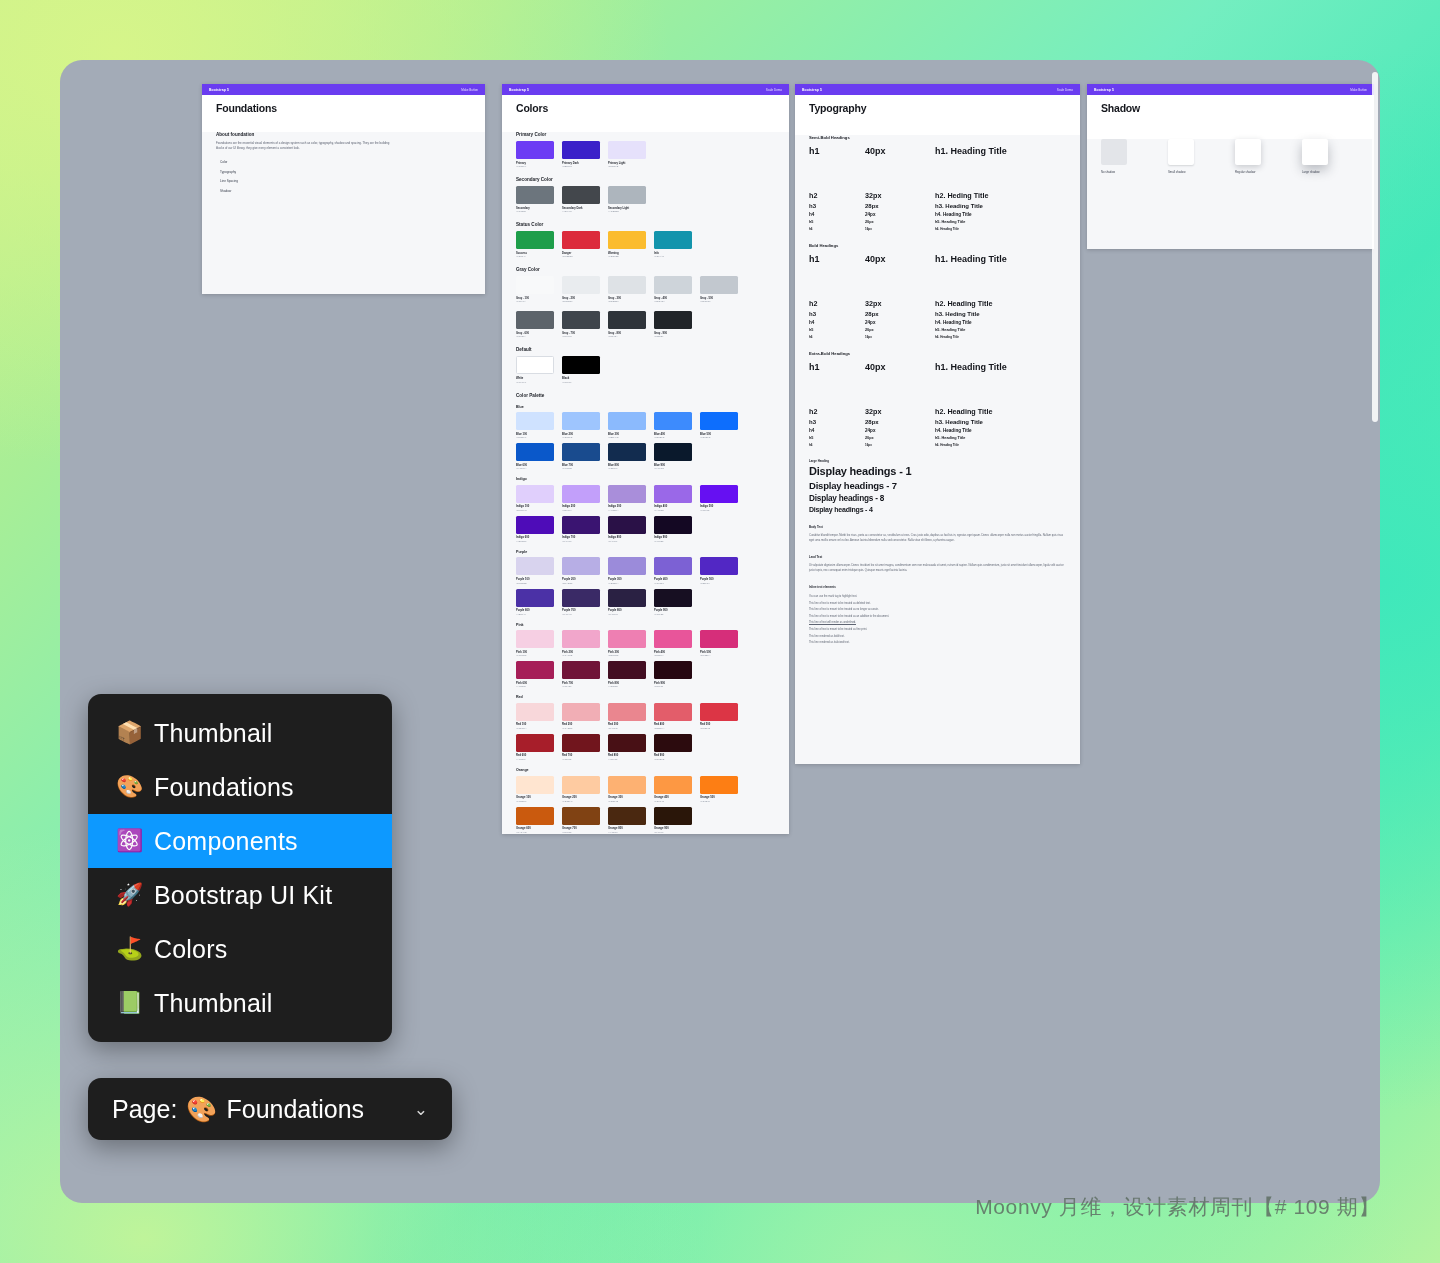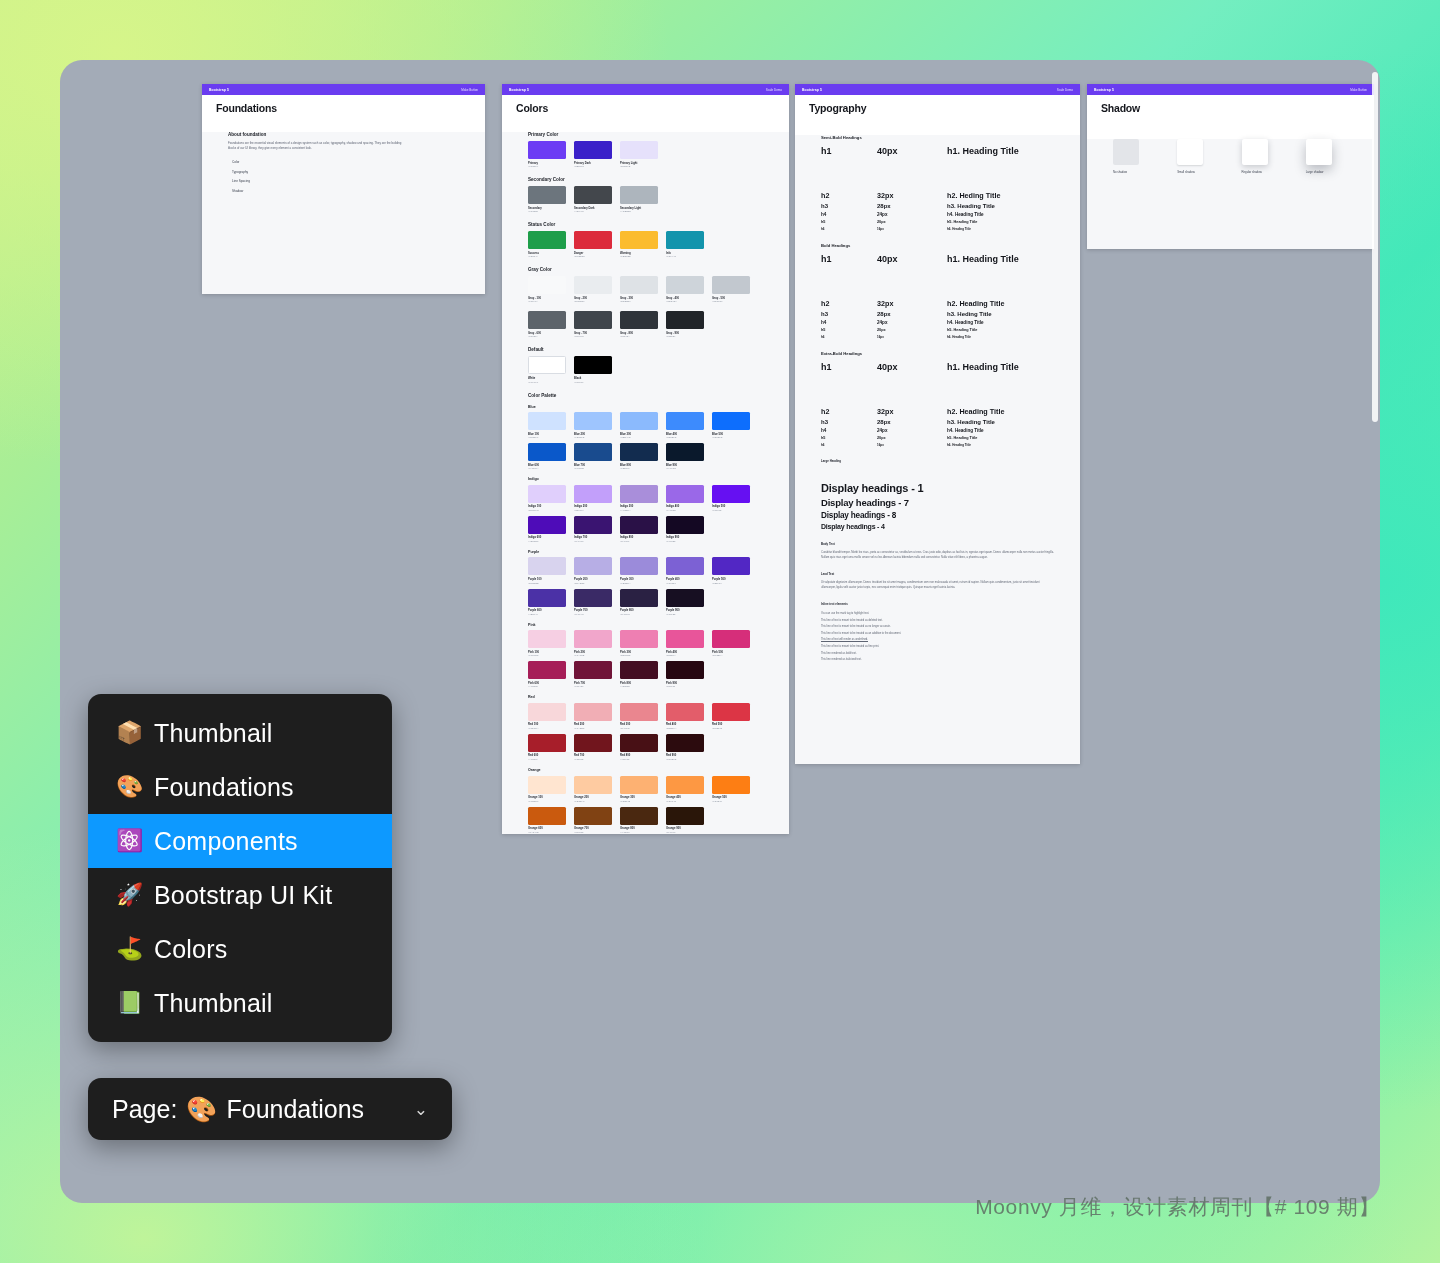--- a/index.html
+++ b/index.html
@@ -48,21 +48,21 @@
     height: 11px; background: #6a3cf0;
     display: flex; align-items: center; justify-content: space-between;
     padding: 0 7px;
   }
   .nav-brand { font-size: 3.4px; font-weight: 700; color: #fff; letter-spacing: .1px; }
   .nav-link  { font-size: 3px; color: #e6ddff; }
   .board-title-bar {
     background: #fff; padding: 7px 0 9px 14px;
   }
   .board-title { font-size: 10.5px; font-weight: 700; color: #14161c; letter-spacing: -.2px; }
-  .board-body { background: #f6f7f9; padding: 0 26px; height: 100%; }
+  .board-body { background: #f6f7f9; padding: 0 14px; height: 100%; }
 
   .sec-h { font-size: 4.6px; font-weight: 700; color: #1a1d24; margin: 9px 0 4px; }
   .blurb { font-size: 2.9px; color: #5a6070; line-height: 1.75; max-width: 175px; }
   .mini-list { margin-top: 9px; }
   .mini-list div { font-size: 3.1px; color: #3c4250; margin-bottom: 5.5px; padding-left: 4px; }
 
   
   .sw-row { display: flex; gap: 8px; flex-wrap: wrap; }
   .sw { width: 38px; }
   .sw .chip { width: 38px; height: 18px; border-radius: 1.5px; }
@@ -925,21 +925,21 @@
             <div class="ty-row">
               <div class="c1 ty-6">h6</div>
               <div class="c2 ty-6">16px</div>
               <div class="c3 ty-6">h6. Heading Title</div>
             </div>
           </div>
         </div>
 
       <div class="ty-sec">
         <div class="lbl-sm">Large Heading</div>
-        <div id="ty-displays" style="margin-top:19px">
+        <div id="ty-displays" style="margin-top:2px">
             <div class="disp d1">Display headings - 1</div>
             <div class="disp d2">Display headings - 7</div>
             <div class="disp d3">Display headings - 8</div>
             <div class="disp d4">Display headings - 4</div>
           </div>
       </div>
 
       <div class="ty-sec">
         <div class="lbl-sm">Body Text</div>
         <div class="para">Curabitur blandit tempor. Morbi leo risus, porta ac consectetur ac, vestibulum at eros. Cras justo odio, dapibus ac facilisis in, egestas eget quam. Donec ullamcorper nulla non metus auctor fringilla. Nullam quis risus eget urna mollis ornare vel eu leo. Aenean lacinia bibendum nulla sed consectetur. Nulla vitae elit libero, a pharetra augue.</div>

